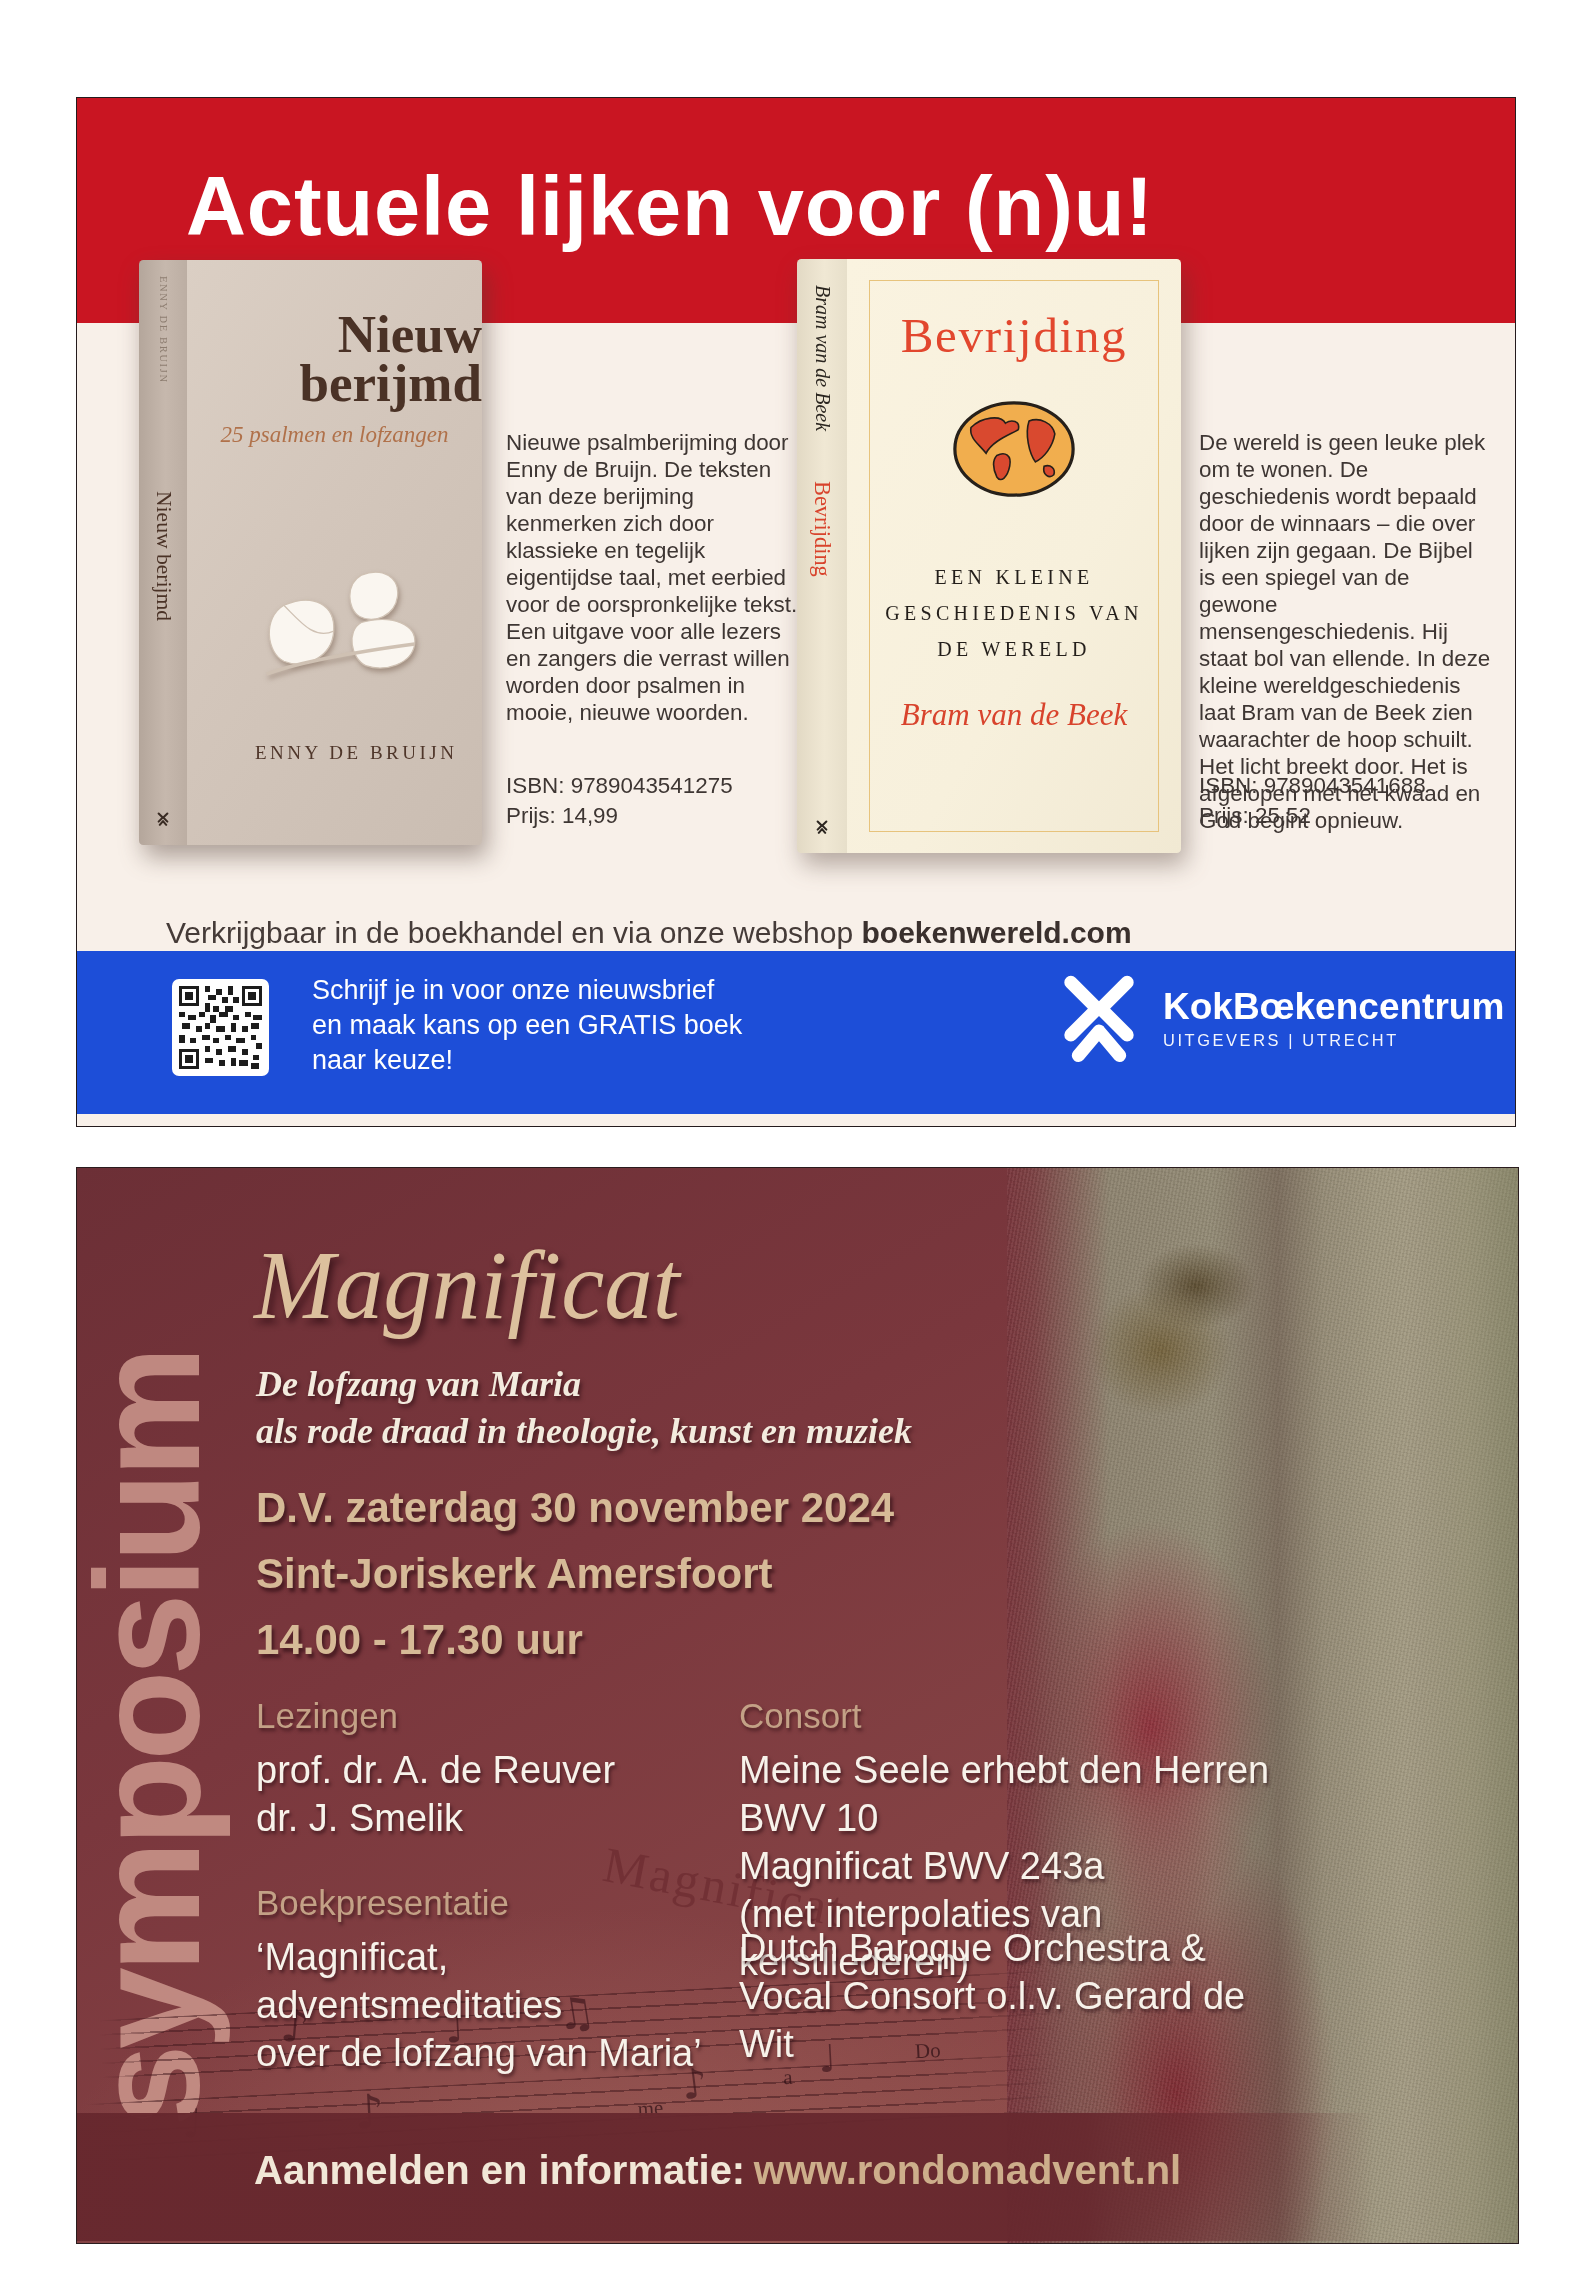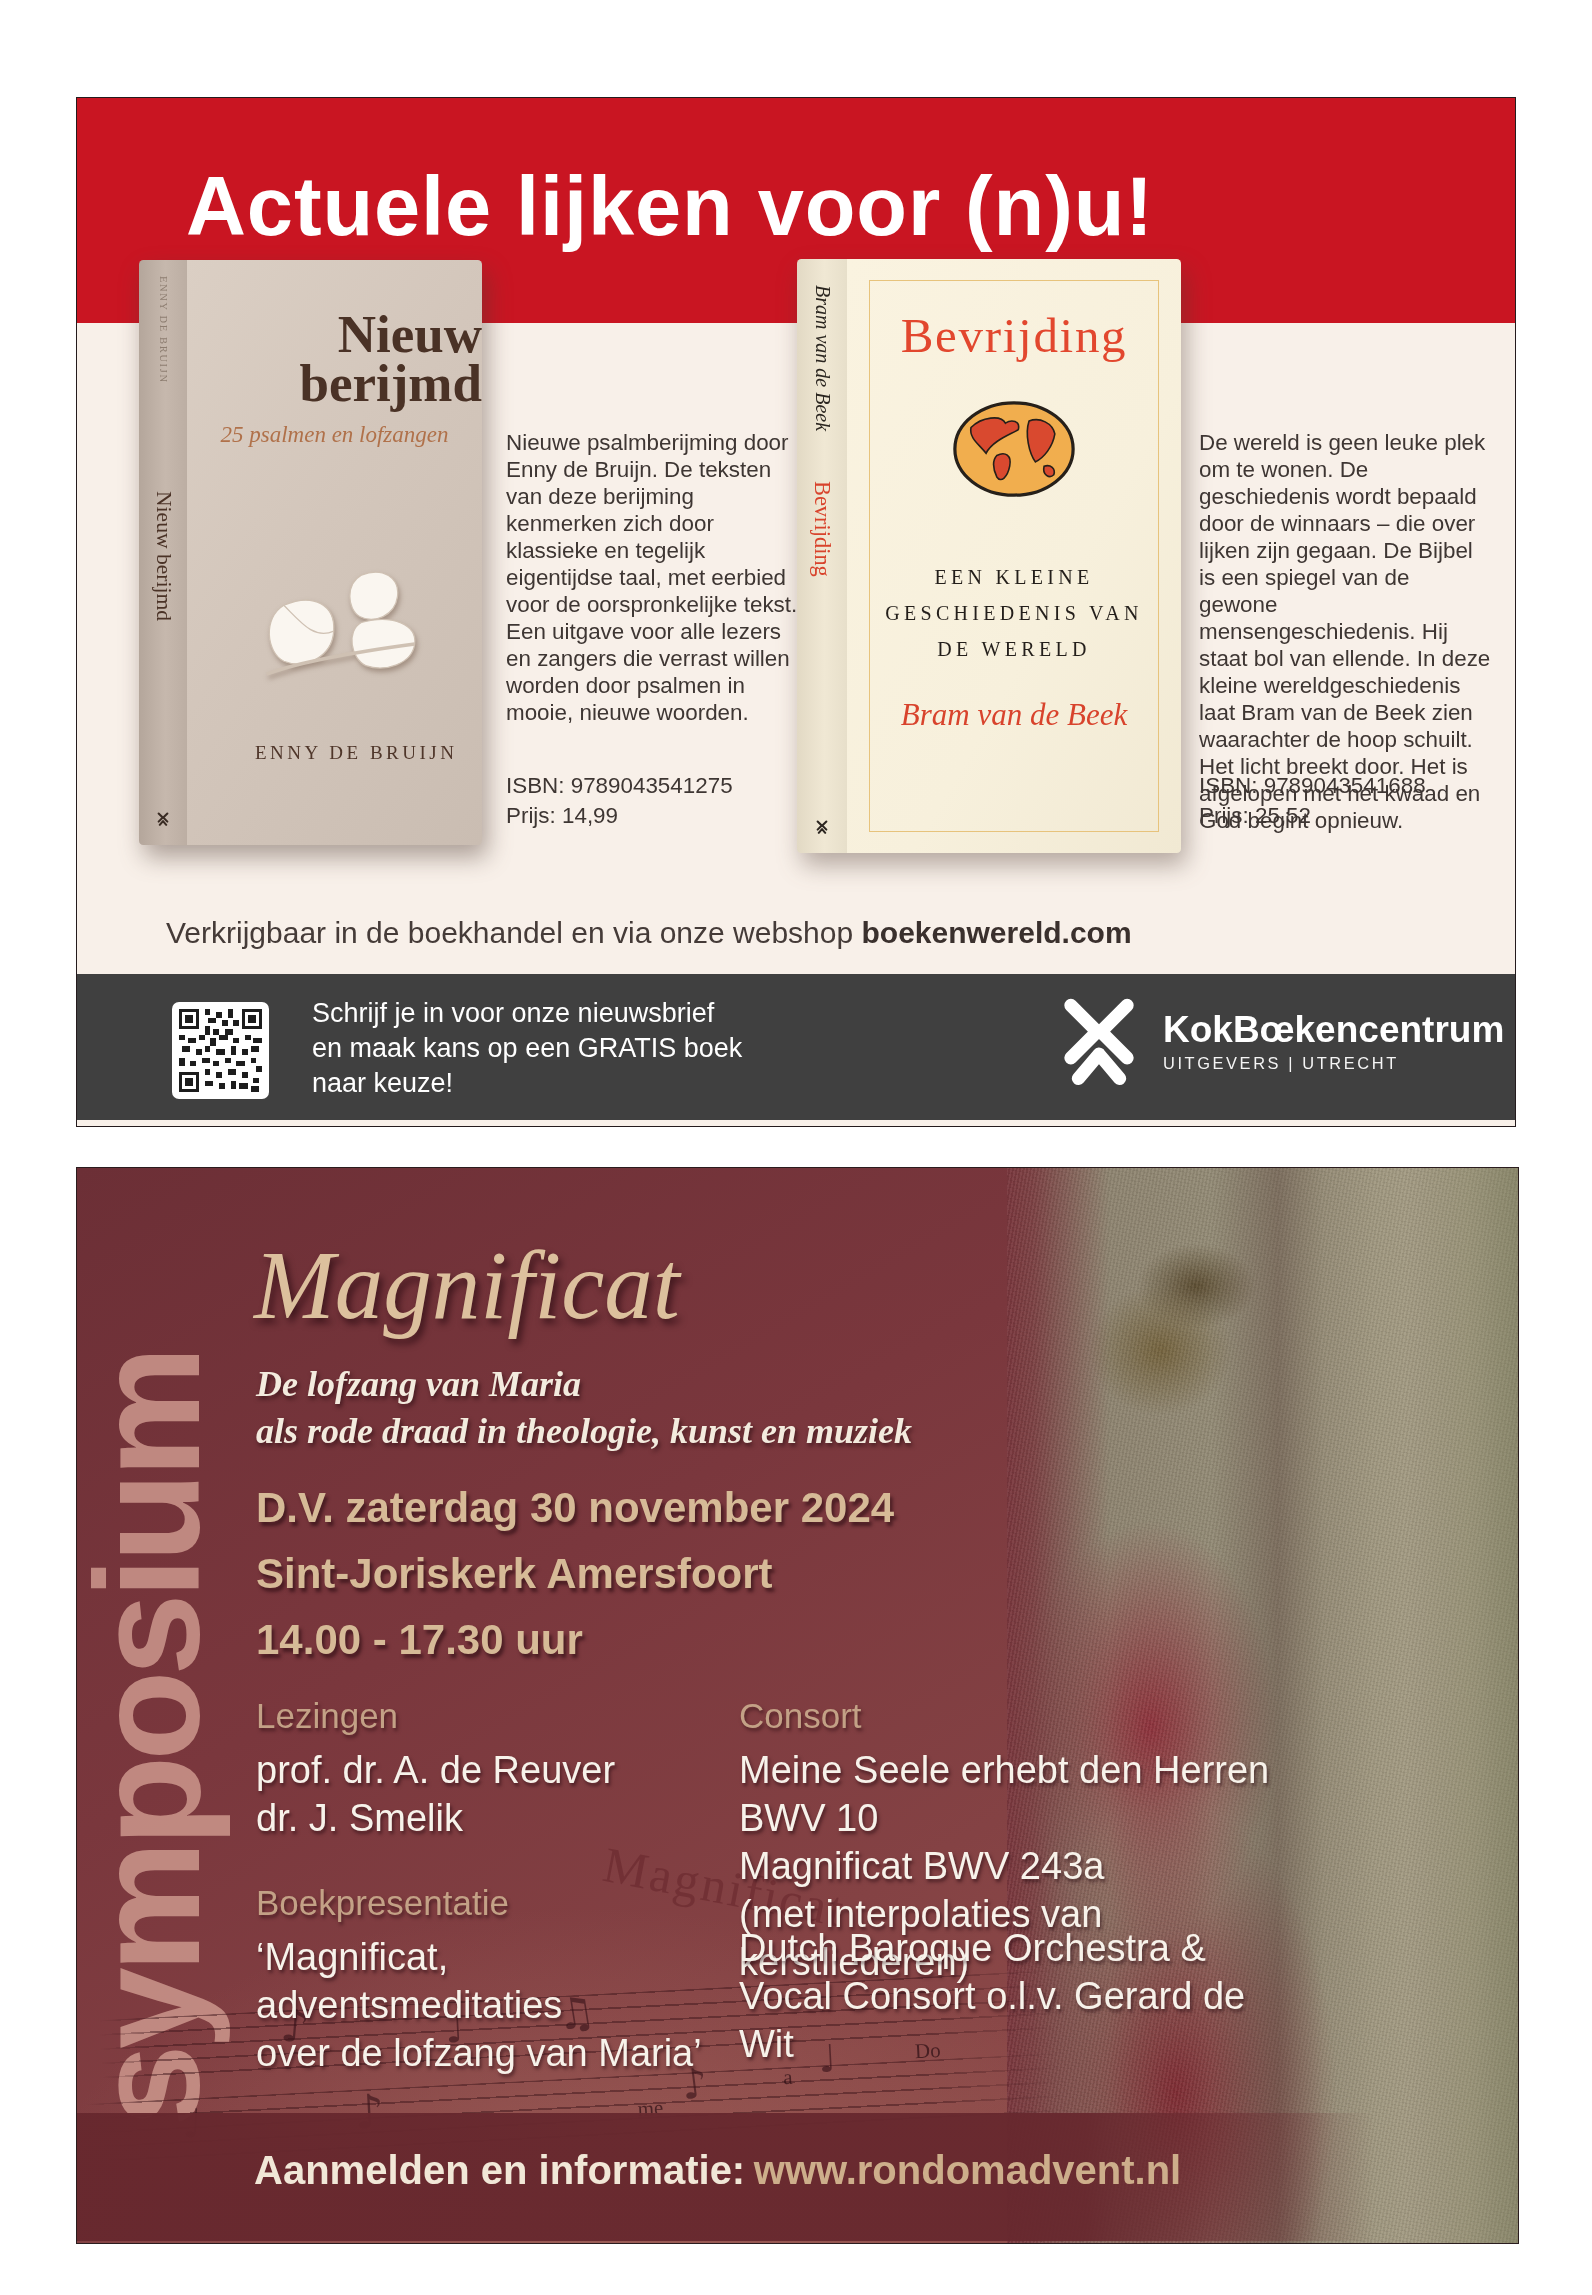--- a/index.html
+++ b/index.html
@@ -57,21 +57,21 @@
   #desc1{left:429px;top:309px;}
   #desc2{left:1122px;top:309px;}
   .meta{font-size:22.4px;line-height:30px;color:#3e3633;}
   #meta1{left:429px;top:673px;}
   #meta2{left:1122px;top:673px;}
 
   #availability{left:89px;top:818px;font-size:30px;color:#453b38;}
   #availability b{color:#3a302d;}
 
   
-  #orange-band{position:absolute;left:0;right:0;bottom:6px;height:146px;background:#404040;}
+  #orange-band{position:absolute;left:0;right:0;bottom:12px;height:163px;background:#1d4ed8;}
   #qr-box{position:absolute;left:95px;top:28px;width:97px;height:97px;background:#ffffff;
           border-radius:7px;padding:7px;box-sizing:border-box;}
   #nl-text{position:absolute;left:235px;top:22.4px;color:#ffffff;font-size:27px;line-height:35px;}
   #logo{position:absolute;left:977px;top:22.4px;display:flex;align-items:center;color:#ffffff;}
   #logo .mark{width:90px;height:90px;margin-right:19px;}
   .logo-name{font-size:37px;font-weight:bold;line-height:40px;}
   .logo-tag{font-size:16.4px;letter-spacing:2.6px;margin-top:3.5px;opacity:.95;}
 
   
   #ad-bottom{left:76px;top:1167px;width:1443px;height:1077px;border:1.7px solid #2a1c1e;

